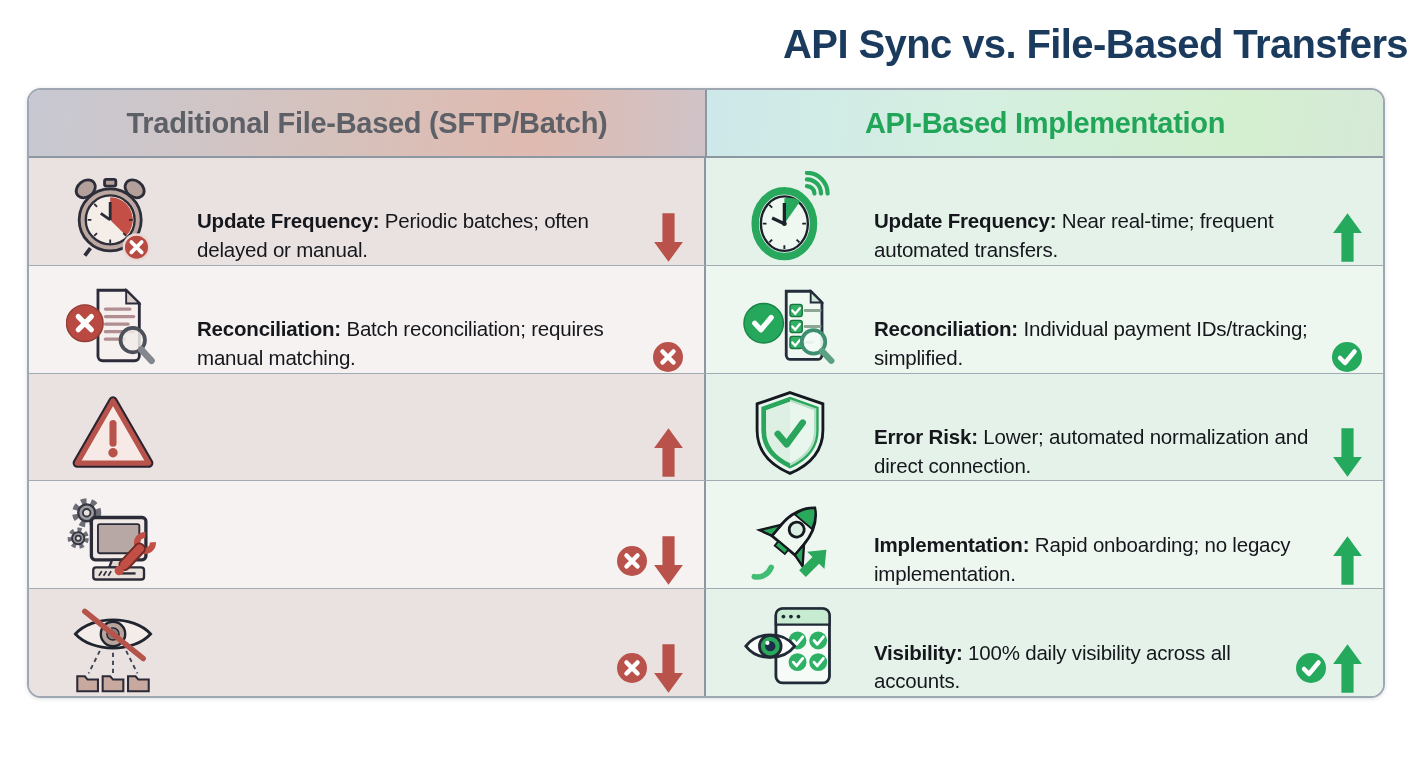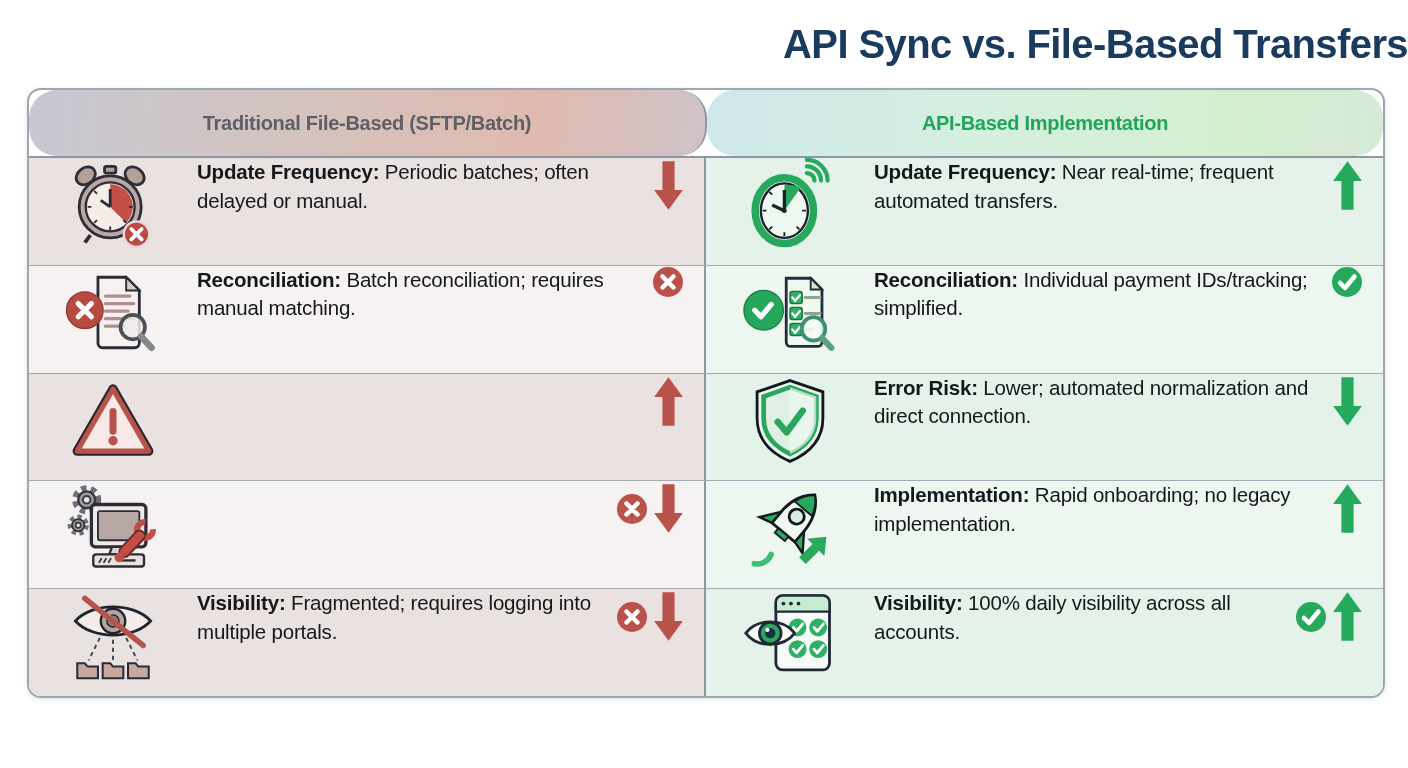--- a/index.html
+++ b/index.html
@@ -9,30 +9,30 @@
   .title{margin:0;padding-top:22px;text-align:right;font-size:40px;font-weight:bold;
          color:#1a3a5e;letter-spacing:-0.6px;}
 
   .table{position:absolute;left:27px;top:88px;width:1354px;height:606px;
          border:2px solid #9fa8b2;border-radius:14px;overflow:hidden;
          display:flex;flex-direction:column;background:#fff;
          box-shadow:0 1px 4px rgba(40,50,60,.16);}
 
   .thead{display:flex;flex:0 0 66px;border-bottom:2px solid #8d97a2;}
   .th{width:50%;display:flex;align-items:center;justify-content:center;
-      font-size:20px;font-weight:bold;letter-spacing:-0.3px;border-radius:28px;}
+      font-size:29px;font-weight:bold;letter-spacing:-0.3px;}
   .th.file{background:linear-gradient(97deg,#c7c8d2 0%,#cec6c9 20%,#d7c1bb 48%,#dfbab0 75%,#cfc3c8 100%);
            color:#5d6067;border-right:2px solid #8d97a2;}
   .th.api{background:linear-gradient(97deg,#cee8ea 0%,#d5efe1 40%,#d4efcf 78%,#d6e9d8 100%);
           color:#21a558;}
 
   .tbody{display:flex;flex-direction:column;flex:1;}
   .trow{display:flex;flex:1;border-bottom:1.5px solid #a2aab4;}
   .trow:last-child{border-bottom:none;}
-  .cell{width:50%;display:flex;align-items:flex-start;box-sizing:border-box;}
+  .cell{width:50%;display:flex;align-items:flex-end;box-sizing:border-box;}
   .cell.left{border-right:2px solid #8d97a2;}
   .trow:nth-child(odd)  .cell.left {background:#eae2e1;}
   .trow:nth-child(even) .cell.left {background:#f6f2f1;}
   .trow:nth-child(odd)  .cell.right{background:#e4f2e9;}
   .trow:nth-child(even) .cell.right{background:#eef6f0;}
 
   .icon-box{flex:0 0 168px;display:flex;align-items:center;justify-content:center;}
   .icon-box svg{width:94px;height:94px;}
   .txt{flex:1;margin:0;font-size:20.5px;line-height:1.4;color:#15171c;
        max-width:452px;padding-right:6px;letter-spacing:-0.2px;}
@@ -296,21 +296,20 @@
               <g stroke="#3c4250" stroke-width="2" stroke-dasharray="4.5 4">
                 <line x1="36" y1="52" x2="24" y2="76"></line>
                   <line x1="50" y1="54" x2="50" y2="76"></line>
                   <line x1="64" y1="52" x2="76" y2="76"></line>
               </g>
               <path d="M12 79 h8 l3 3.5 h11 v12.5 h-22 z" fill="#c8a99f" stroke="#2b2b38" stroke-width="2.2"></path>
               <path d="M39 79 h8 l3 3.5 h11 v12.5 h-22 z" fill="#c8a99f" stroke="#2b2b38" stroke-width="2.2"></path>
               <path d="M66 79 h8 l3 3.5 h11 v12.5 h-22 z" fill="#c8a99f" stroke="#2b2b38" stroke-width="2.2"></path>
             </svg>
           </div>
-          <p class="txt"><span class="lbl">Visibility:</span> <span>Fragmented; requires logging into multiple portals.</span></p>
           <div class="inds">
               <svg class="ind-badge" viewBox="0 0 32 32">
                 <circle cx="16" cy="16" r="15" fill="#b9524a"></circle>
                 <path d="M10.5 10.5L21.5 21.5M21.5 10.5L10.5 21.5" stroke="#fff" stroke-width="4.5" stroke-linecap="round"></path>
               </svg>
               <svg class="ind-arrow" viewBox="0 0 28 48">
                 <polygon points="14,46 27,28 19.5,28 19.5,2 8.5,2 8.5,28 1,28" fill="#b9524a"></polygon>
               </svg>
             </div>
         </div>

